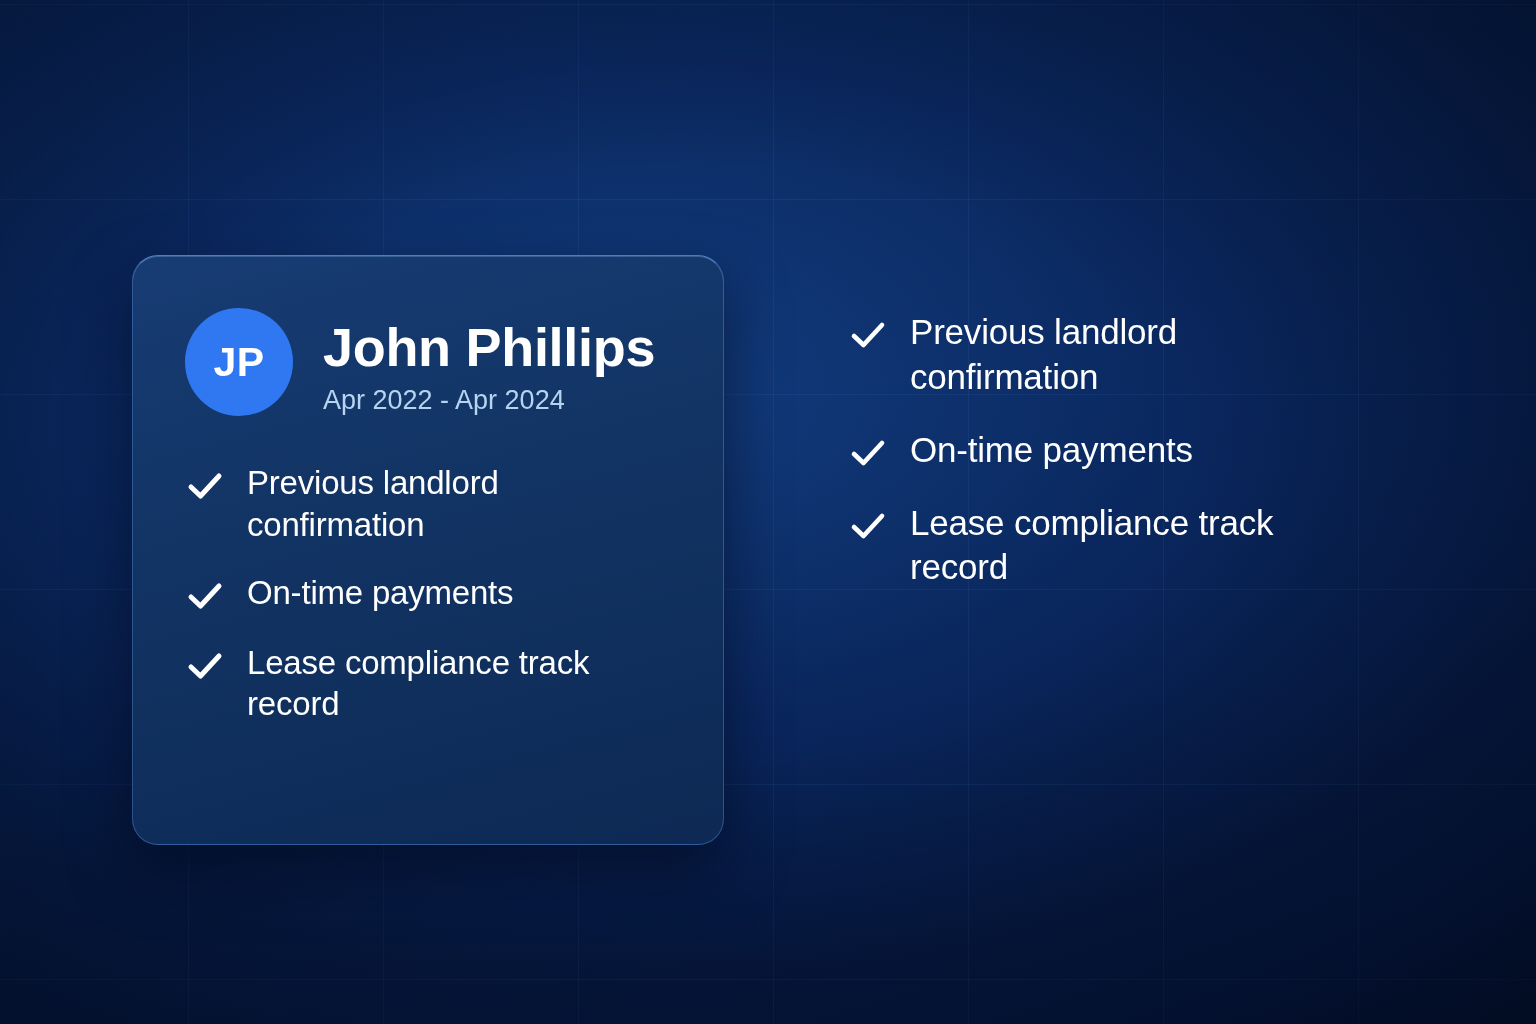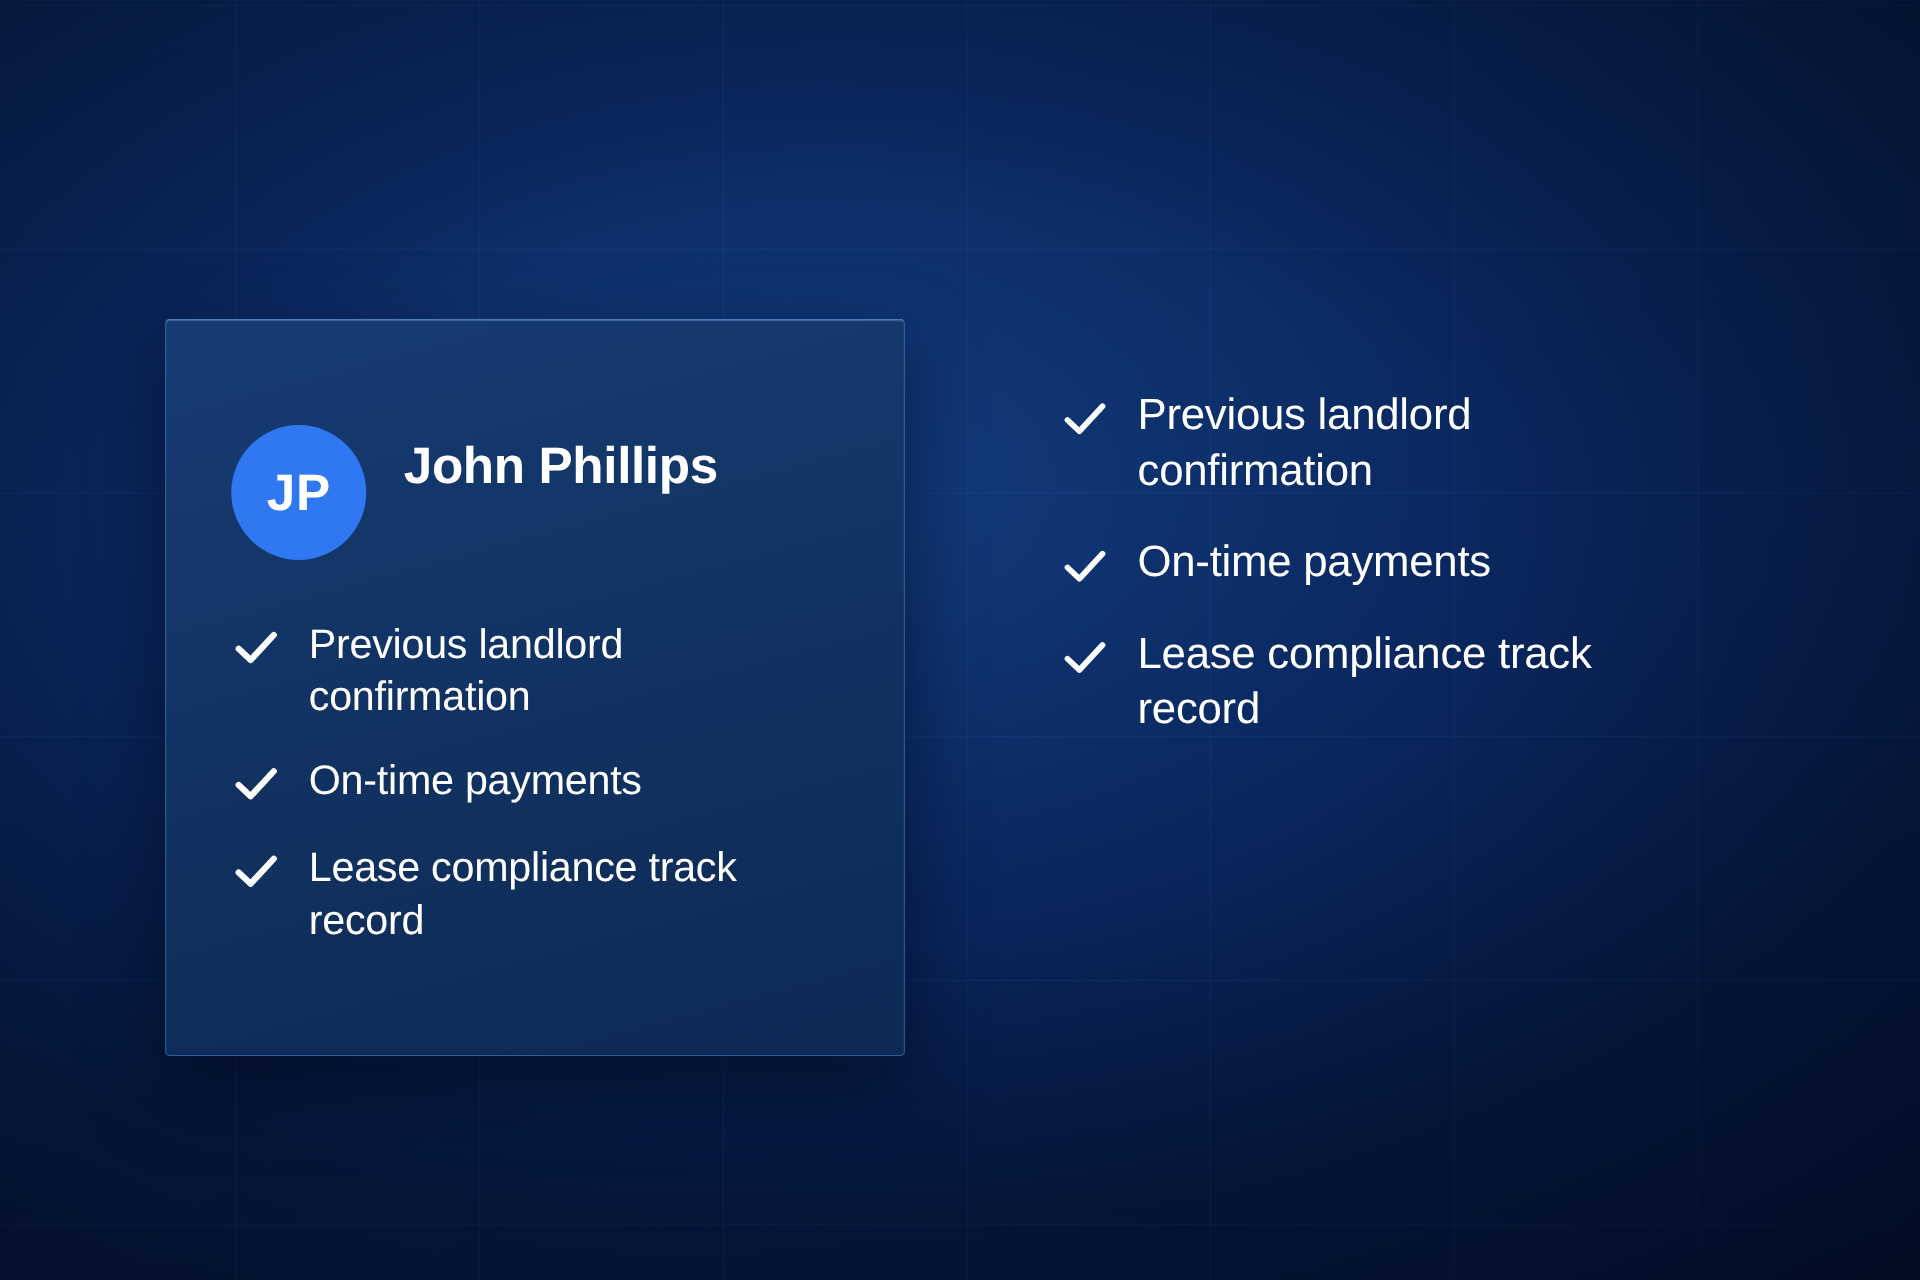--- a/index.html
+++ b/index.html
@@ -39,27 +39,27 @@
     background:radial-gradient(ellipse 78% 72% at 46% 45%,
        rgba(0,0,0,0) 40%, rgba(2,10,30,0.42) 82%, rgba(1,7,22,0.62) 100%);
     pointer-events:none;
   }
 
   
   .card {
     position:absolute;
     left:132px; top:255px;
     width:592px; height:590px;
-    border-radius:4px;
+    border-radius:26px;
     background:linear-gradient(165deg, #173c74 0%, #123464 42%, #0d2954 100%);
     border:1px solid rgba(93,150,226,0.38);
     border-top-color:rgba(120,175,245,0.62);
     box-shadow:0 26px 60px rgba(1,8,26,0.55),
                inset 0 1px 0 rgba(150,195,255,0.28);
-    padding:84px 46px 44px 52px;
+    padding:52px 46px 44px 52px;
   }
 
   .card-head {
     display:flex;
     align-items:flex-start;
     gap:30px;
   }
   .avatar {
     flex:0 0 auto;
     width:108px; height:108px;
@@ -67,21 +67,21 @@
     background:#2f78f2;
     display:flex; align-items:center; justify-content:center;
     color:#ffffff;
     font-size:41px;
     font-weight:700;
     letter-spacing:0.5px;
   }
   .who { padding-top:10px; }
   .who-name {
     color:#ffffff;
-    font-size:41px;
+    font-size:54px;
     font-weight:700;
     line-height:1.08;
     letter-spacing:-0.3px;
     white-space:nowrap;
   }
   .who-dates {
     margin-top:9px;
     color:#b6d3f0;
     font-size:27px;
     font-weight:400;
@@ -156,20 +156,21 @@
 
   <div class="grid-overlay"></div>
   <div class="vignette"></div>
 
   <div class="card">
 
     <div class="card-head">
       <div class="avatar">JP</div>
       <div class="who">
         <div class="who-name">John Phillips</div>
+        <div class="who-dates">Apr 2022 - Apr 2024</div>
       </div>
     </div>
 
     <div class="feature-list">
 
       <div class="feature">
         <span class="check">
           <svg viewBox="0 0 40 40" aria-hidden="true">
             <path d="M6 21 L15.5 30 L34 10" fill="none" stroke="#ffffff" stroke-width="5" stroke-linecap="round" stroke-linejoin="round"></path>
           </svg>

